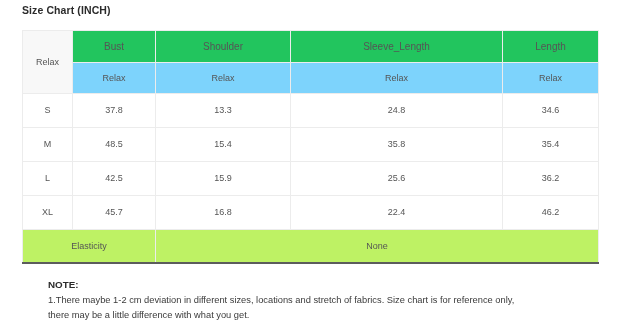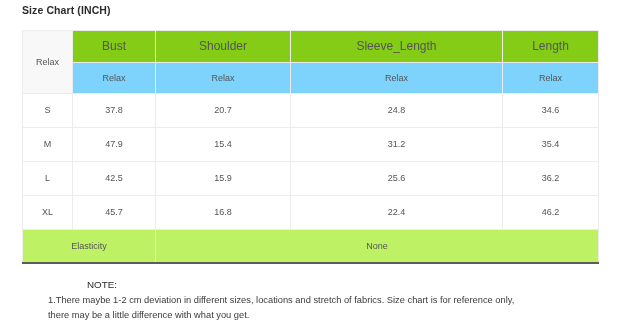--- a/index.html
+++ b/index.html
@@ -59,23 +59,23 @@
     color: #555555;
   }
   
   table.size-table {
     border-top: 1px solid #ebebeb;
     border-left: 1px solid #ebebeb;
     border-right: 1px solid #e3e3e3;
   }
 
   th.hdr-group {
-    background: #84cc16;
+    background: #22c55e;
     height: 31px;
-    font-size: 12px;
+    font-size: 10px;
     color: #575757;
   }
   th.hdr-size {
     background: #f8f8f8;
     height: 62px;
     font-size: 9px;
     color: #575757;
   }
   td.hdr-sub {
     height: 30px;
@@ -105,25 +105,24 @@
   .note-block {
     position: absolute;
     left: 48px;
     top: 277px;
     width: 470px;
     font-size: 9.3px;
     line-height: 15.5px;
     color: #3a3a3a;
   }
   .note-heading {
-    font-weight: normal;
+    font-weight: bold;
     font-size: 9.8px;
     color: #2b2b2b;
     display: block;
-    margin-left: 39px;
   }
   .note-body {
     display: block;
     font-size: 9.3px;
     color: #3a3a3a;
   }
 </style>
 </head>
 <body>
 
@@ -152,29 +151,29 @@
           <td class="hdr-sub">Relax</td>
           <td class="hdr-sub">Relax</td>
           <td class="hdr-sub">Relax</td>
           <td class="hdr-sub">Relax</td>
         </tr>
       </thead>
       <tbody>
         <tr>
           <td class="data-cell">S</td>
           <td class="data-cell">37.8</td>
-          <td class="data-cell">20.7</td>
+          <td class="data-cell">13.3</td>
           <td class="data-cell">24.8</td>
           <td class="data-cell">34.6</td>
         </tr>
         <tr>
           <td class="data-cell">M</td>
-          <td class="data-cell">47.9</td>
+          <td class="data-cell">48.5</td>
           <td class="data-cell">15.4</td>
-          <td class="data-cell">31.2</td>
+          <td class="data-cell">35.8</td>
           <td class="data-cell">35.4</td>
         </tr>
         <tr>
           <td class="data-cell">L</td>
           <td class="data-cell">42.5</td>
           <td class="data-cell">15.9</td>
           <td class="data-cell">25.6</td>
           <td class="data-cell">36.2</td>
         </tr>
         <tr>

